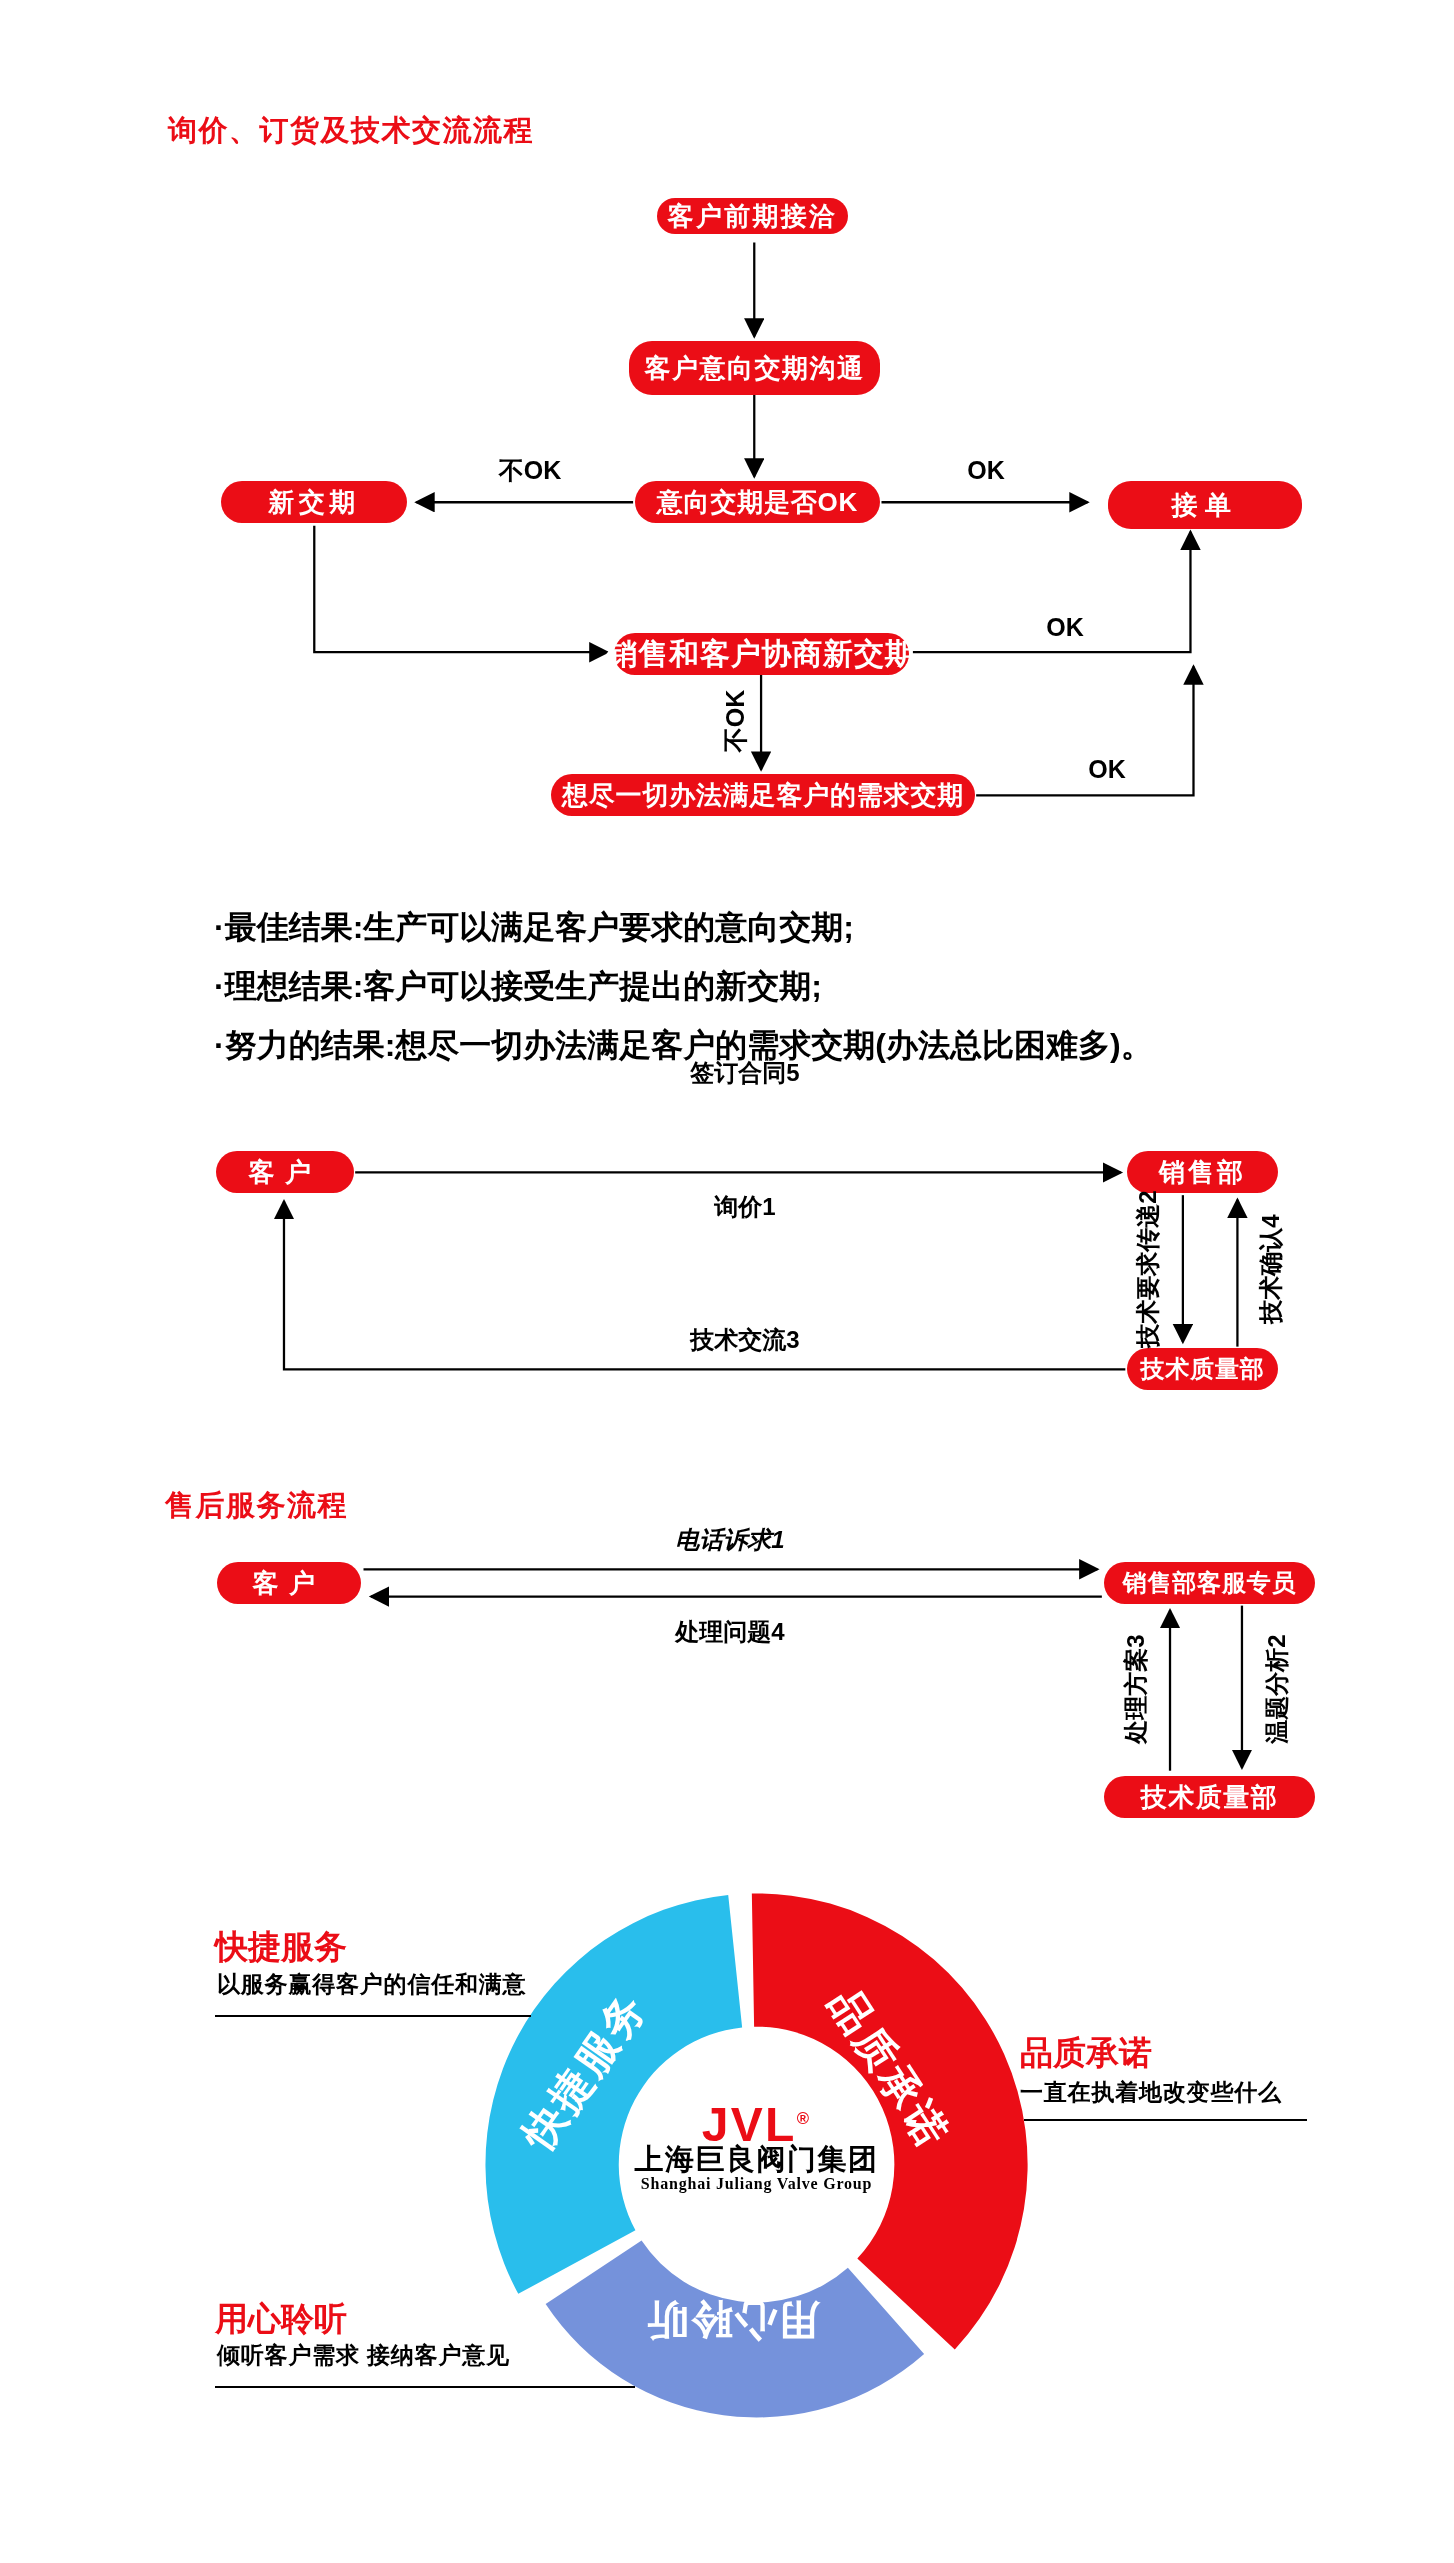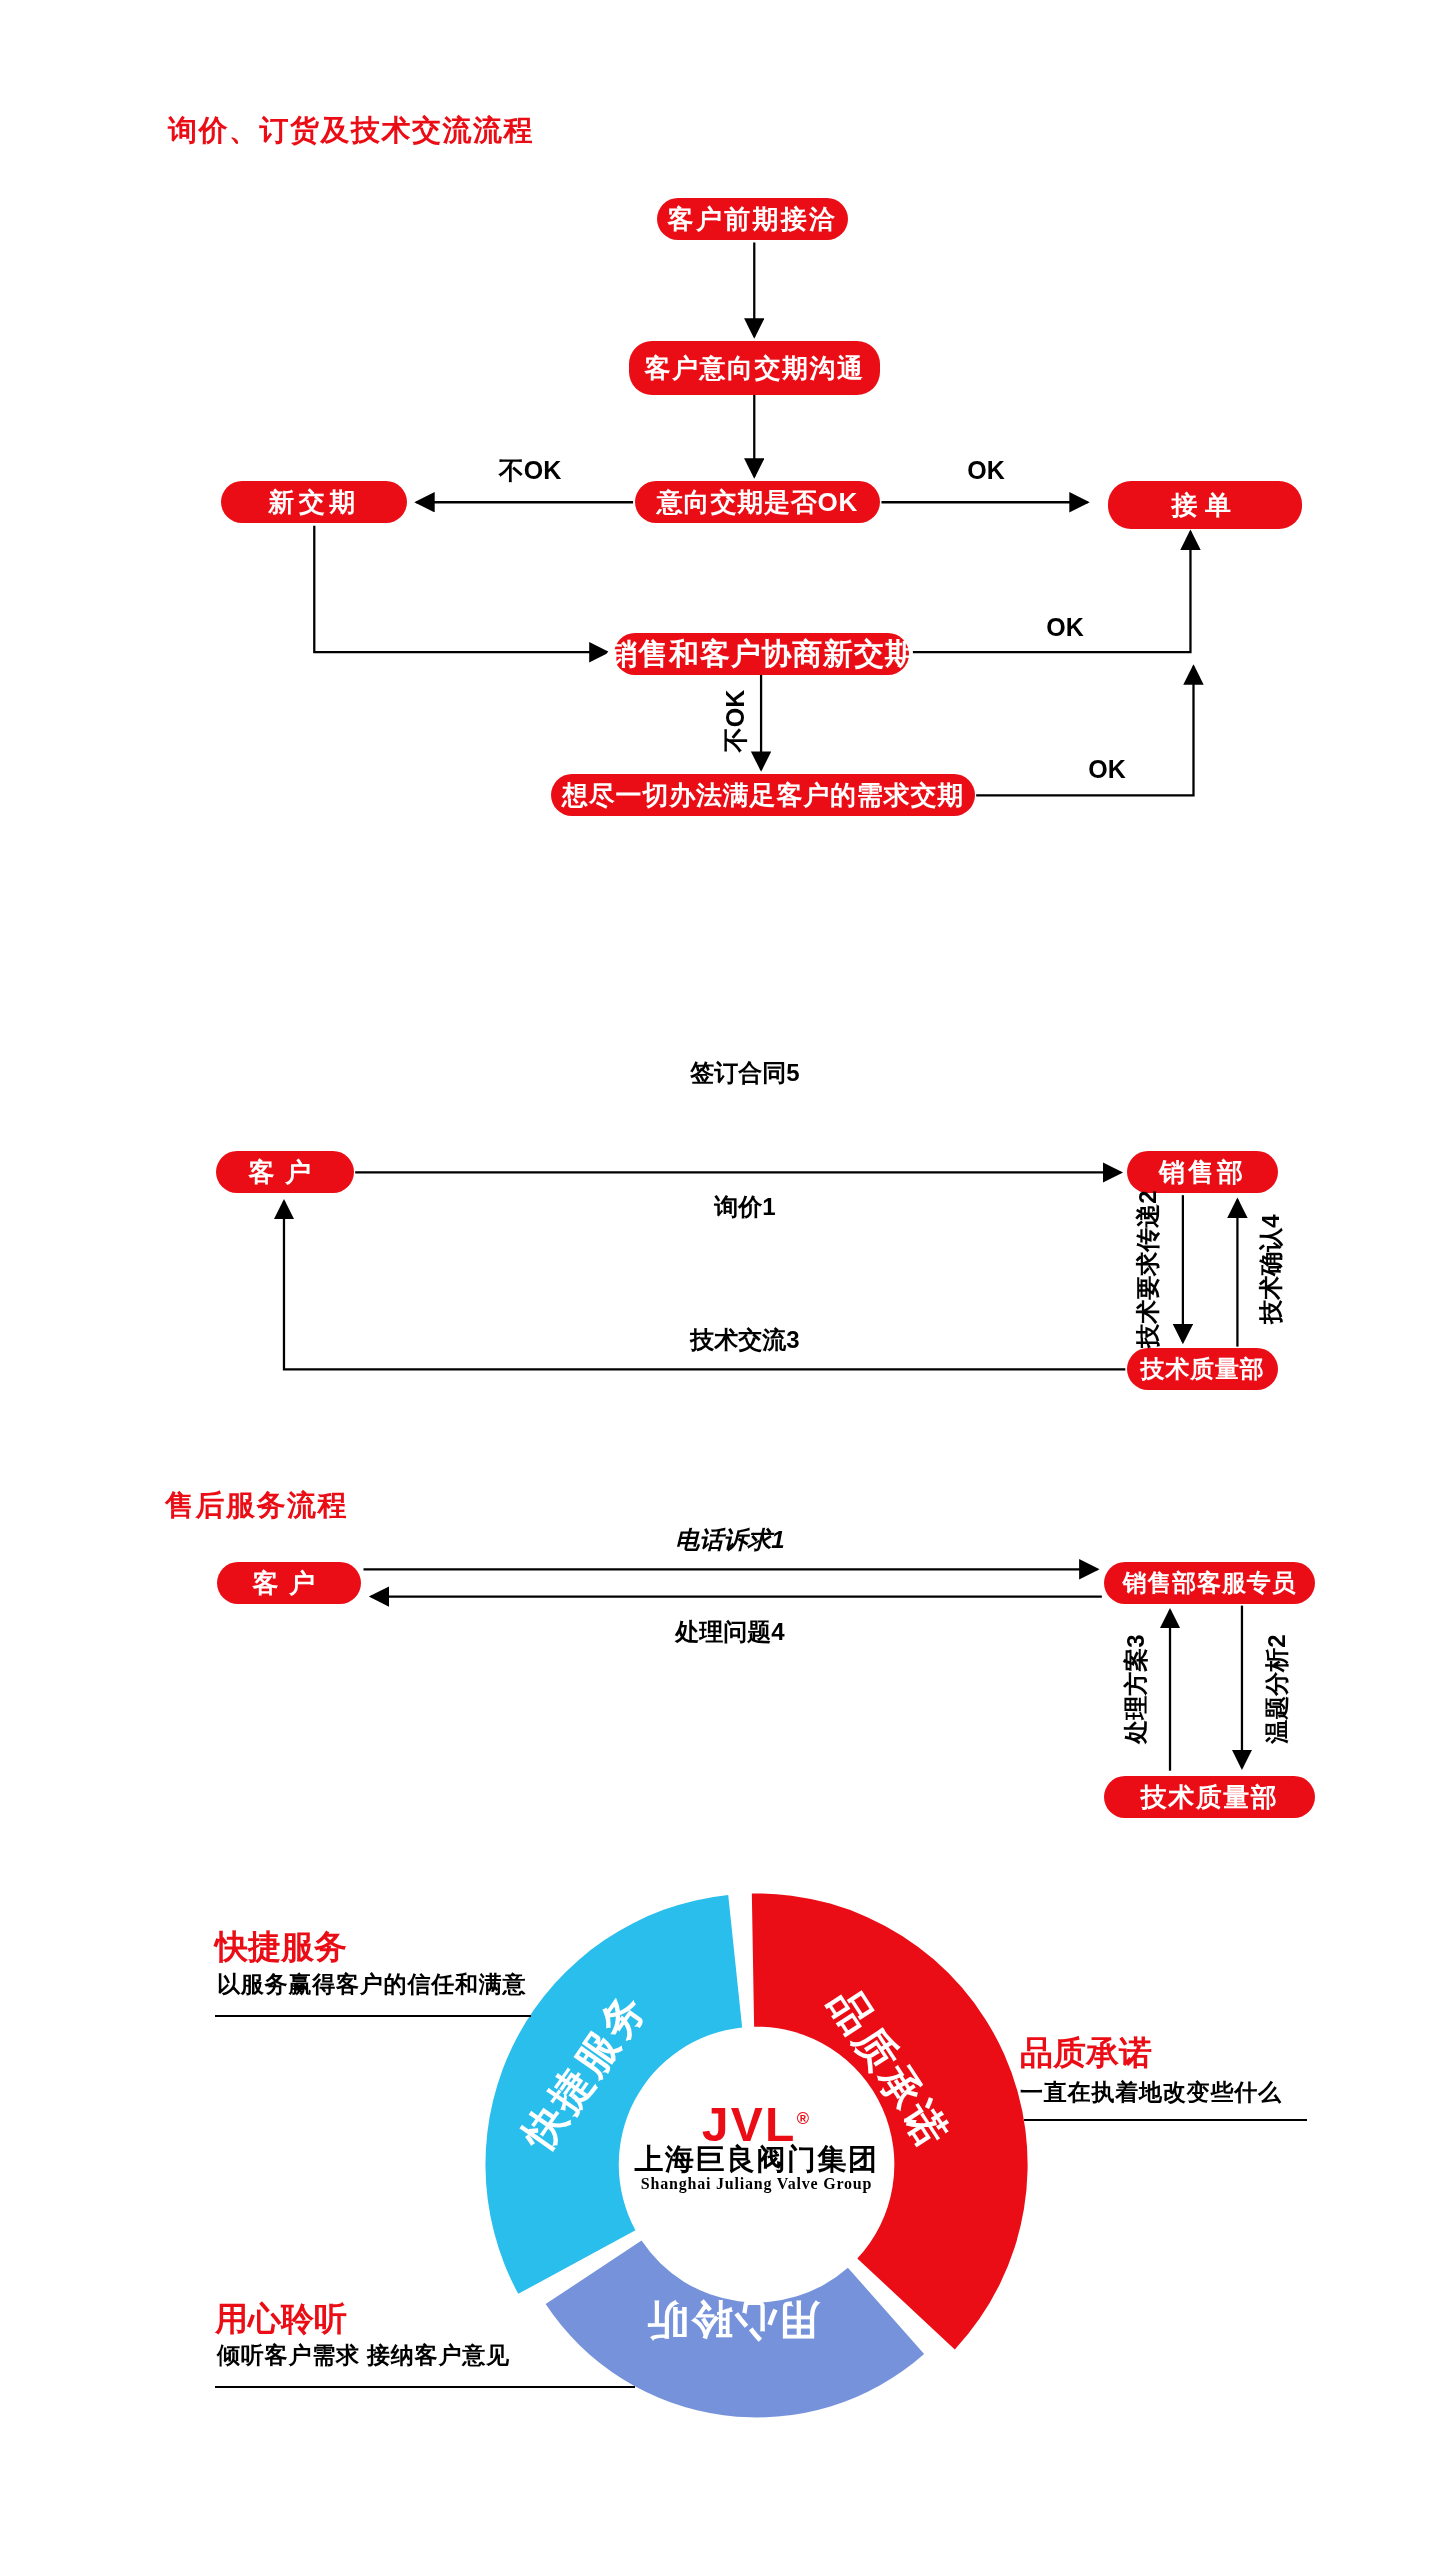--- a/index.html
+++ b/index.html
@@ -56,34 +56,39 @@
     </g>
     <g id="donut-g">
         <path d="M992.8,2500.1 A358,358 0 0 1 1260.8,3102.2 L1132.1,2982.1 A182,182 0 0 0 995.8,2676.0 Z" fill="#EB0D16"></path>
         <path d="M1220.3,3108.2 A334,334 0 0 1 720.5,3042.3 L847.2,2958.5 A182,182 0 0 0 1119.6,2994.3 Z" fill="#7592DB"></path>
         <path d="M684.4,3028.8 A358,358 0 0 1 961.6,2502.0 L980.0,2677.0 A182,182 0 0 0 839.1,2944.8 Z" fill="#29BEEC"></path>
       </g>
   </svg>
 
   <div class="sec-title" style="left:168px;top:111px;">询价、订货及技术交流流程</div>
 
-  <div class="pill" style="left:657px;top:198px;width:191px;height:42px;font-size:26px;letter-spacing:2.3px;">客户前期接洽</div>
+  <div class="pill" style="left:657px;top:198px;width:191px;height:36px;font-size:26px;letter-spacing:2.3px;">客户前期接洽</div>
   <div class="pill" style="left:629px;top:341px;width:251px;height:54px;font-size:26px;letter-spacing:1.5px;">客户意向交期沟通</div>
   <div class="pill" style="left:221px;top:481px;width:186px;height:42px;font-size:26px;letter-spacing:4.5px;">新交期</div>
   <div class="pill" style="left:635px;top:481px;width:245px;height:42px;font-size:26px;letter-spacing:0.8px;">意向交期是否OK</div>
   <div class="pill" style="left:1108px;top:481px;width:194px;height:48px;font-size:26px;letter-spacing:7.6px;">接单</div>
   <div class="pill" style="left:614px;top:633px;width:295px;height:42px;font-size:30px;letter-spacing:0.8px;">销售和客户协商新交期</div>
   <div class="pill" style="left:551px;top:774px;width:424px;height:42px;font-size:26px;letter-spacing:0.8px;">想尽一切办法满足客户的需求交期</div>
 
   <div class="elabel" style="left:530px;top:470px;">不OK</div>
   <div class="elabel" style="left:986px;top:470px;">OK</div>
   <div class="elabel" style="left:1065px;top:627px;">OK</div>
   <div class="elabel rot" style="left:735px;top:721px;">不OK</div>
   <div class="elabel" style="left:1107px;top:769px;">OK</div>
 
+  <div class="notes">
+    <p>·最佳结果:生产可以满足客户要求的意向交期;</p>
+    <p>·理想结果:客户可以接受生产提出的新交期;</p>
+    <p>·努力的结果:想尽一切办法满足客户的需求交期(办法总比困难多)。</p>
+  </div>
 
   <div class="pill" style="left:216px;top:1151px;width:138px;height:42px;font-size:26px;letter-spacing:10.6px;">客户</div>
   <div class="pill" style="left:1127px;top:1151px;width:151px;height:42px;font-size:26px;letter-spacing:3px;">销售部</div>
   <div class="pill" style="left:1127px;top:1348px;width:151px;height:42px;font-size:24px;letter-spacing:0.8px;">技术质量部</div>
 
   <div class="elabel" style="left:745px;top:1073px;font-size:24px;">签订合同5</div>
   <div class="elabel" style="left:745px;top:1207px;font-size:24px;">询价1</div>
   <div class="elabel rot" style="left:1148px;top:1269px;font-size:24px;">技术要求传递2</div>
   <div class="elabel rot" style="left:1271px;top:1269px;font-size:24px;">技术确认4</div>
   <div class="elabel" style="left:745px;top:1340px;font-size:24px;">技术交流3</div>

